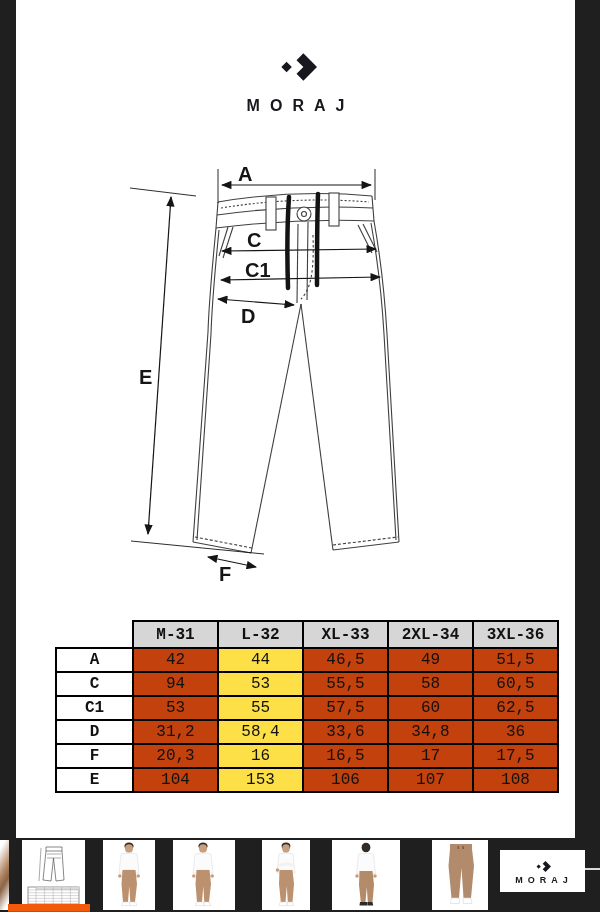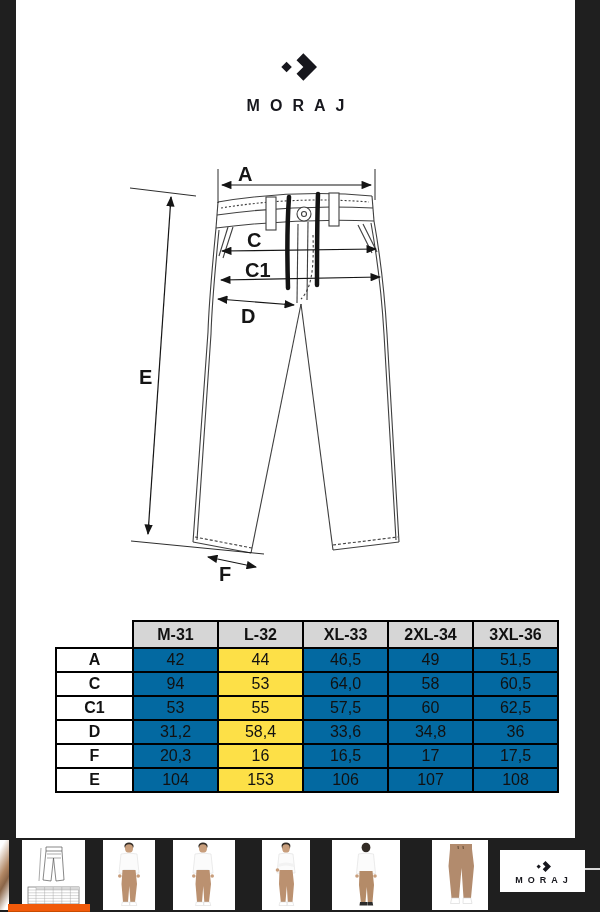--- a/index.html
+++ b/index.html
@@ -20,25 +20,25 @@
     font-size:16px;font-weight:700;letter-spacing:10px;margin-left:5px;
     color:#17171d;
   }
   
   .diagram{position:absolute;left:104px;top:150px;width:300px;height:460px;}
   .diagram text{font-family:"Liberation Sans",sans-serif;font-weight:bold;font-size:20px;fill:#151515;}
   
   .size-table{position:absolute;left:39px;top:620px;border-collapse:collapse;}
   .size-table td,.size-table th{
     border:2px solid #000;text-align:center;vertical-align:middle;
-    font-size:16px;color:#111;padding:0;
+    font-size:16px;color:#111;padding:0;font-family:Liberation Mono, monospace;
   }
   .size-table th.size{background:#d6d6d6;font-weight:bold;width:83px;height:25px;}
   .size-table td.rowlabel{font-weight:bold;width:75px;height:22px;background:#fff;}
-  .size-table td.val{width:83px;height:22px;background:#0369a1;}
+  .size-table td.val{width:83px;height:22px;background:#c2410c;}
   .size-table tr td:nth-child(3){background:#fde047;}
   .size-table td.corner{border:none;background:#fff;}
   
   .thumbstrip{position:absolute;left:0;top:838px;width:600px;height:74px;background:#1f1f1f;}
   .thumb{position:absolute;top:2px;height:70px;background:#fff;overflow:hidden;cursor:pointer;}
   .thumb svg{display:block;width:100%;height:100%;}
   .sel-bar{position:absolute;left:8px;top:66px;width:82px;height:7px;background:#f15a0a;border-bottom:1px solid #c94b00;}
   .logo-card{position:absolute;left:500px;top:12px;width:85px;height:42px;background:#fff;
     display:flex;flex-direction:column;align-items:center;justify-content:center;cursor:pointer;}
   .logo-card .mini-logo-text{font-size:9px;font-weight:700;letter-spacing:5px;margin-left:3px;color:#17171d;line-height:10px;}
@@ -143,21 +143,21 @@
       <td class="val">42</td>
       <td class="val">44</td>
       <td class="val">46,5</td>
       <td class="val">49</td>
       <td class="val">51,5</td>
     </tr>
     <tr>
       <td class="rowlabel">C</td>
       <td class="val">94</td>
       <td class="val">53</td>
-      <td class="val">64,0</td>
+      <td class="val">55,5</td>
       <td class="val">58</td>
       <td class="val">60,5</td>
     </tr>
     <tr>
       <td class="rowlabel">C1</td>
       <td class="val">53</td>
       <td class="val">55</td>
       <td class="val">57,5</td>
       <td class="val">60</td>
       <td class="val">62,5</td>

